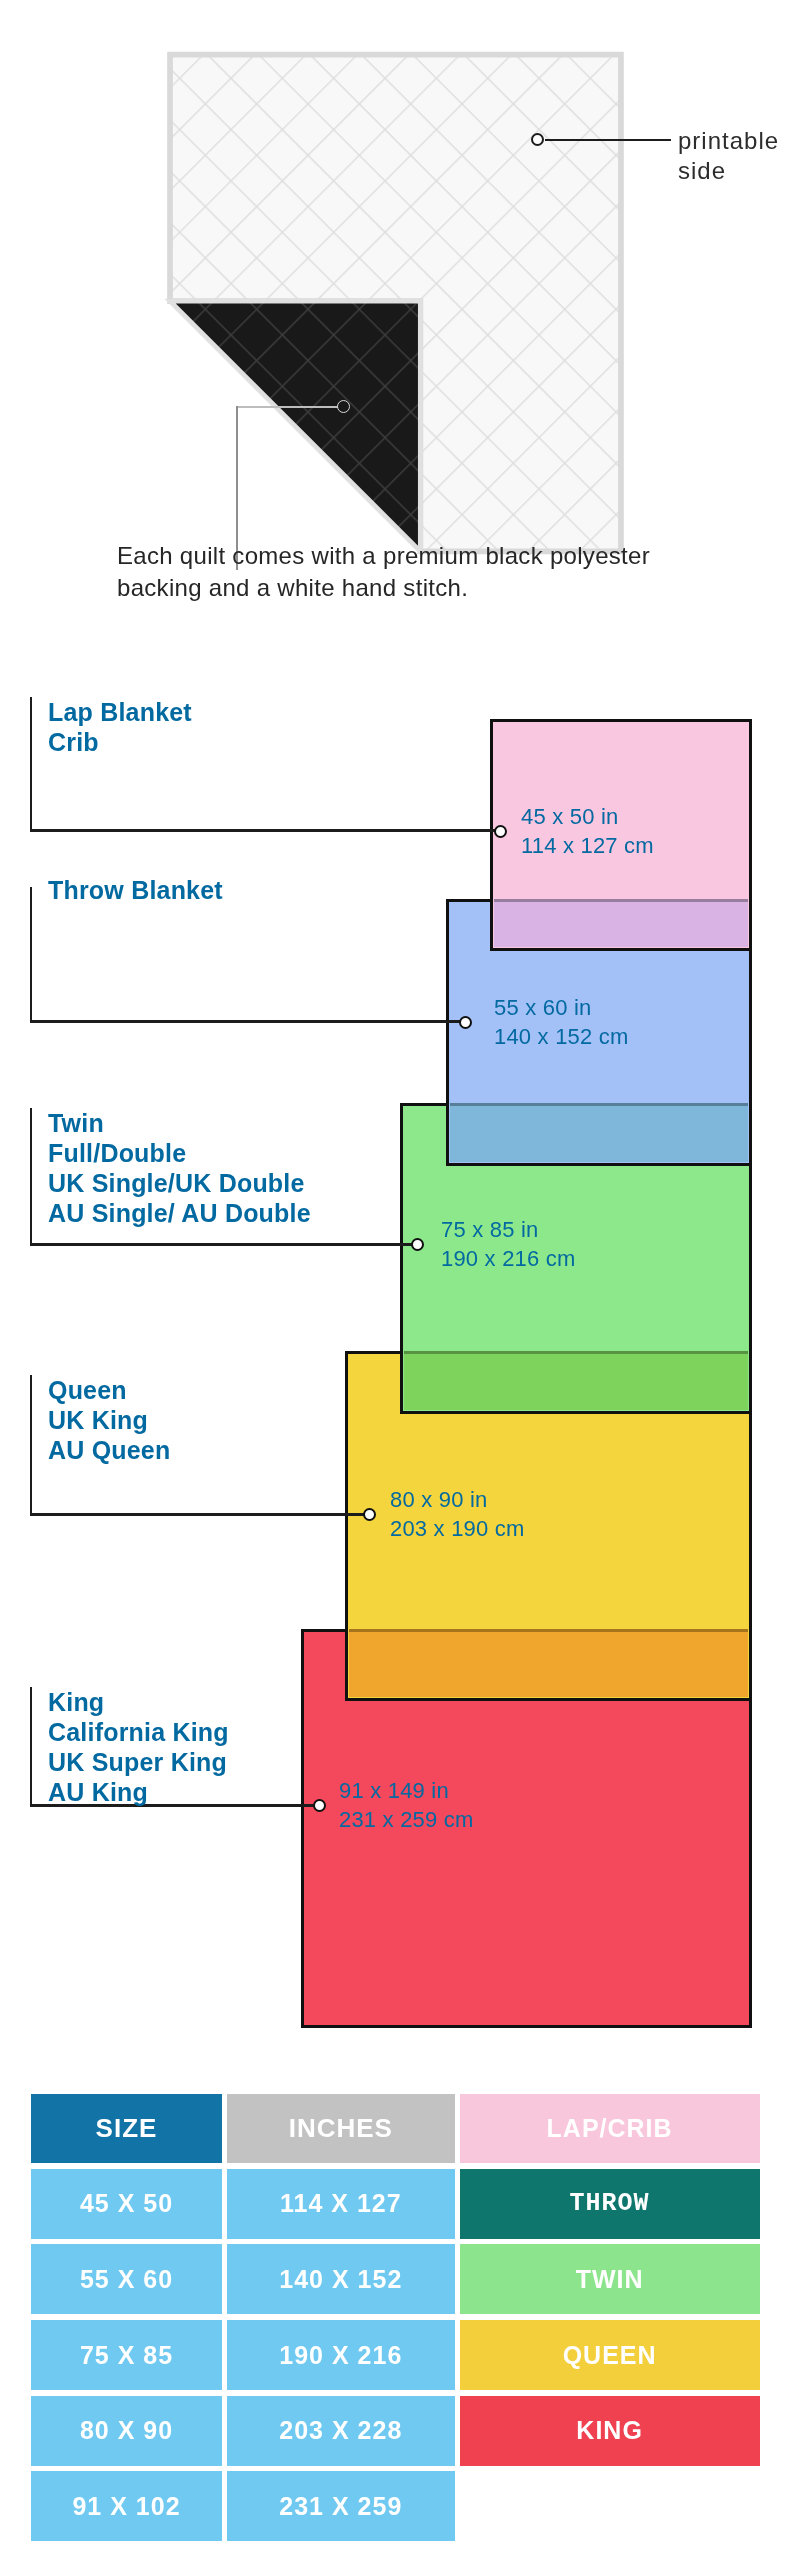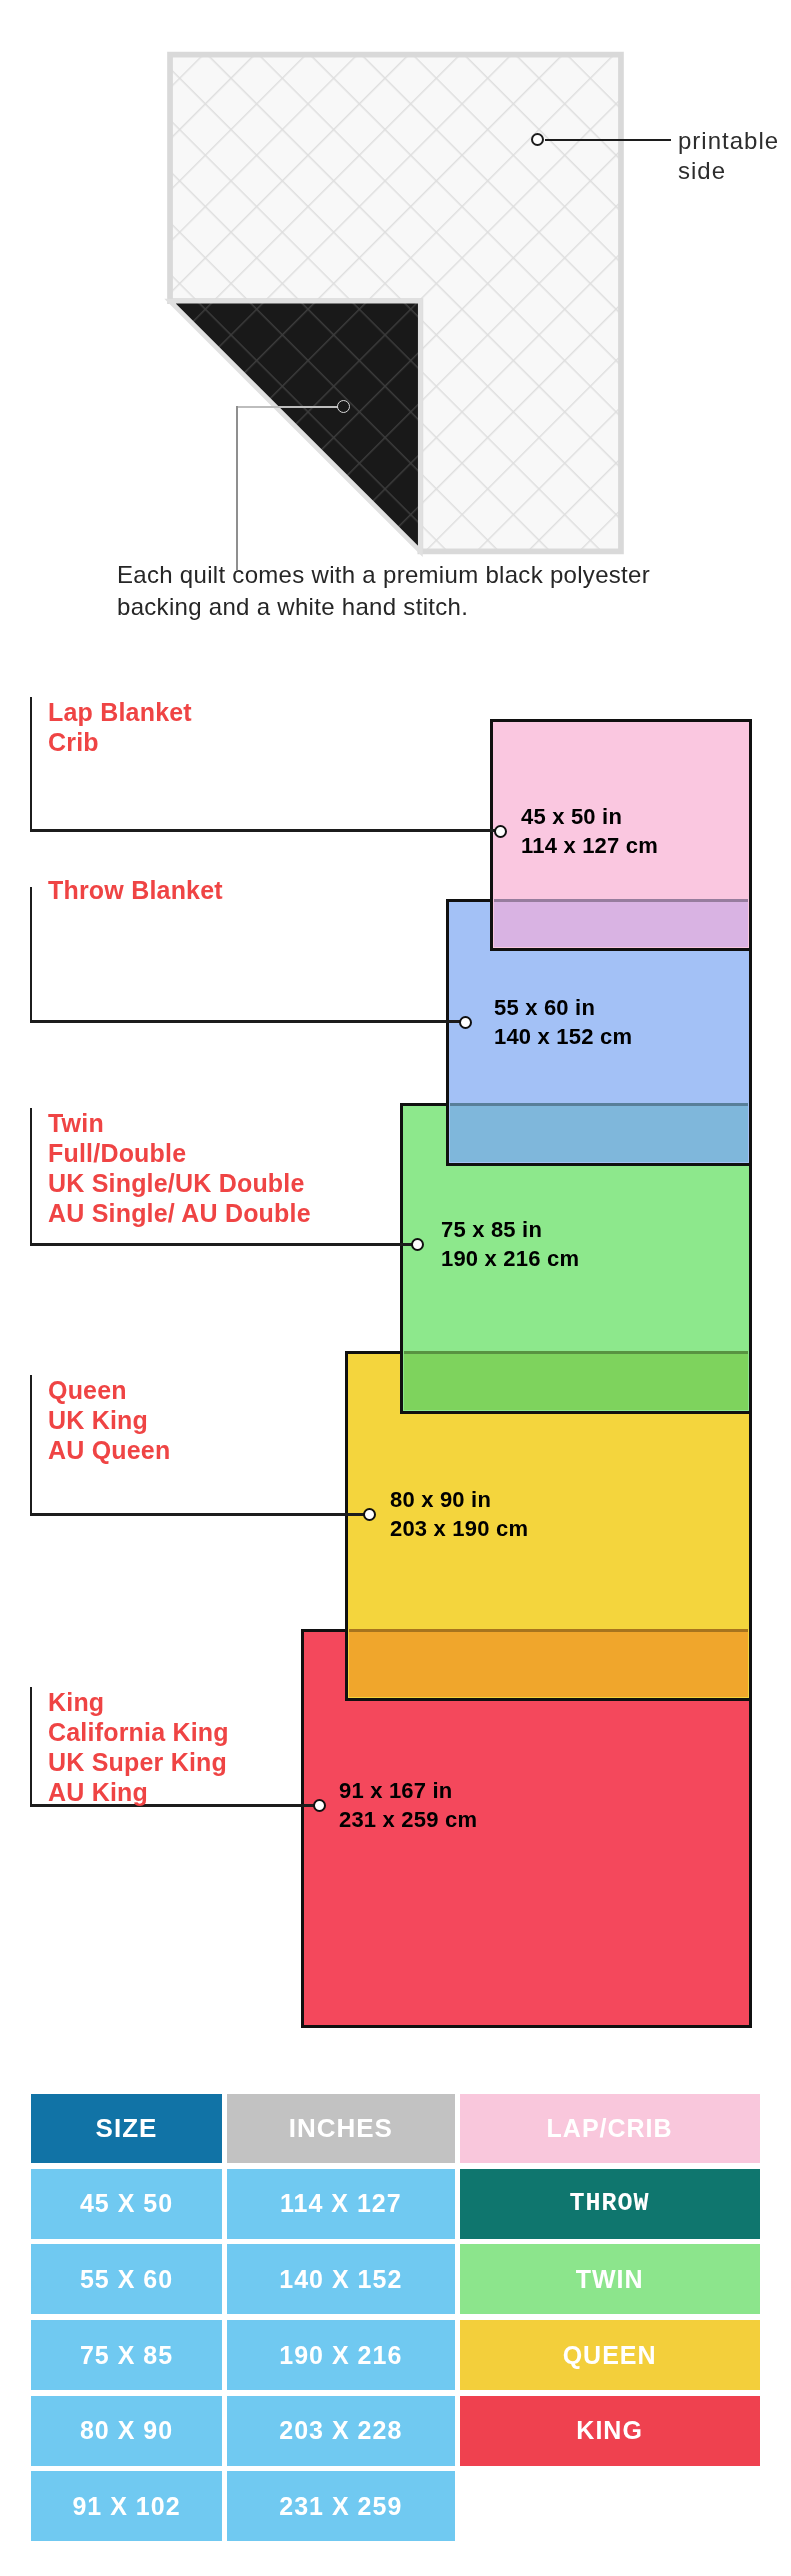--- a/index.html
+++ b/index.html
@@ -19,22 +19,22 @@
   .r-blue  {left:446px;top:899px; width:306px;height:267px;background:#a3c1f6;}
   .r-green {left:400px;top:1103px;width:352px;height:311px;background:#8de88c;}
   .r-yellow{left:345px;top:1351px;width:407px;height:350px;background:#f4d53d;}
   .r-red   {left:301px;top:1629px;width:451px;height:399px;background:#f4485c;}
   .ovl{box-sizing:border-box;border-top:3.8px solid rgba(0,0,0,.30);}
   .o-pinkblue   {left:494px;top:899px; width:254px;height:48px;background:#d9b3e3;}
   .o-bluegreen  {left:450px;top:1103px;width:298px;height:59px;background:#7fb7db;}
   .o-greenyellow{left:404px;top:1351px;width:344px;height:59px;background:#7ed35d;}
   .o-yellowred  {left:349px;top:1629px;width:399px;height:68px;background:#f0a62c;}
 
-  .sz-label{color:#ef4444;font-size:25px;font-weight:bold;line-height:30px;letter-spacing:0.2px;}
-  .dim{color:#000000;font-size:22px;font-weight:bold;line-height:29px;letter-spacing:0.2px;}
+  .sz-label{color:#0369a1;font-size:25px;font-weight:bold;line-height:30px;letter-spacing:0.2px;}
+  .dim{color:#0369a1;font-size:22px;font-weight:normal;line-height:29px;letter-spacing:0.2px;}
   .tick{width:1.9px;background:#1c1c1c;}
   .leader{height:2.9px;background:#1c1c1c;}
   .sz-marker{width:13.4px;height:13.4px;border:2.9px solid #101010;border-radius:50%;
              background:#ffffff;box-sizing:border-box;}
 
   
   .size-table{left:31px;top:2094px;width:729px;display:grid;
               grid-template-columns:191px 228px 300px;
               grid-template-rows:69px repeat(5,70px);
               row-gap:5.7px;column-gap:4.8px;}
@@ -74,21 +74,21 @@
   <div class="abs marker" style="left:531px;top:133px;width:13.4px;height:13.4px;border:2.9px solid #1c1c1c"></div>
   <div class="abs ann-text" style="left:678px;top:126px">
     <div>printable</div>
     <div>side</div>
   </div>
 
   <div class="abs" style="left:237px;top:406px;width:101px;height:1.9px;background:#bdbdbd"></div>
   <div class="abs" style="left:236px;top:406px;width:1.9px;height:164px;background:#8f8f8f"></div>
   <div class="abs" style="left:337px;top:400px;width:13.4px;height:13.4px;border:1.9px solid #d9d9d9;border-radius:50%;box-sizing:border-box"></div>
 
-  <div class="abs caption" style="left:117px;top:559px;width:612px">
+  <div class="abs caption" style="left:117px;top:540px;width:612px">
     <div>Each quilt comes with a premium black polyester</div>
     <div>backing and a white hand stitch.</div>
   </div>
 
   <div class="abs rect r-red"></div>
   <div class="abs rect r-yellow"></div>
   <div class="abs rect r-green"></div>
   <div class="abs rect r-blue"></div>
   <div class="abs rect r-pink"></div>
 
@@ -150,21 +150,21 @@
   <div class="abs tick" style="left:30px;top:1687px;height:118px"></div>
   <div class="abs leader" style="left:30px;top:1804px;width:290px"></div>
   <div class="abs sz-marker" style="left:313px;top:1799px"></div>
   <div class="abs sz-label" style="left:48px;top:1687px">
     <div>King</div>
     <div>California King</div>
     <div>UK Super King</div>
     <div>AU King</div>
   </div>
   <div class="abs dim" style="left:339px;top:1776px">
-    <div>91 x 167 in</div>
+    <div>91 x 149 in</div>
     <div>231 x 259 cm</div>
   </div>
 
   <div class="abs size-table">
     <div class="cell th th-size">SIZE</div>
     <div class="cell th th-gray">INCHES</div>
 
     <div class="cell c-lap">LAP/CRIB</div>
     <div class="cell cell-data">45 X 50</div>
     <div class="cell cell-data">114 X 127</div>

